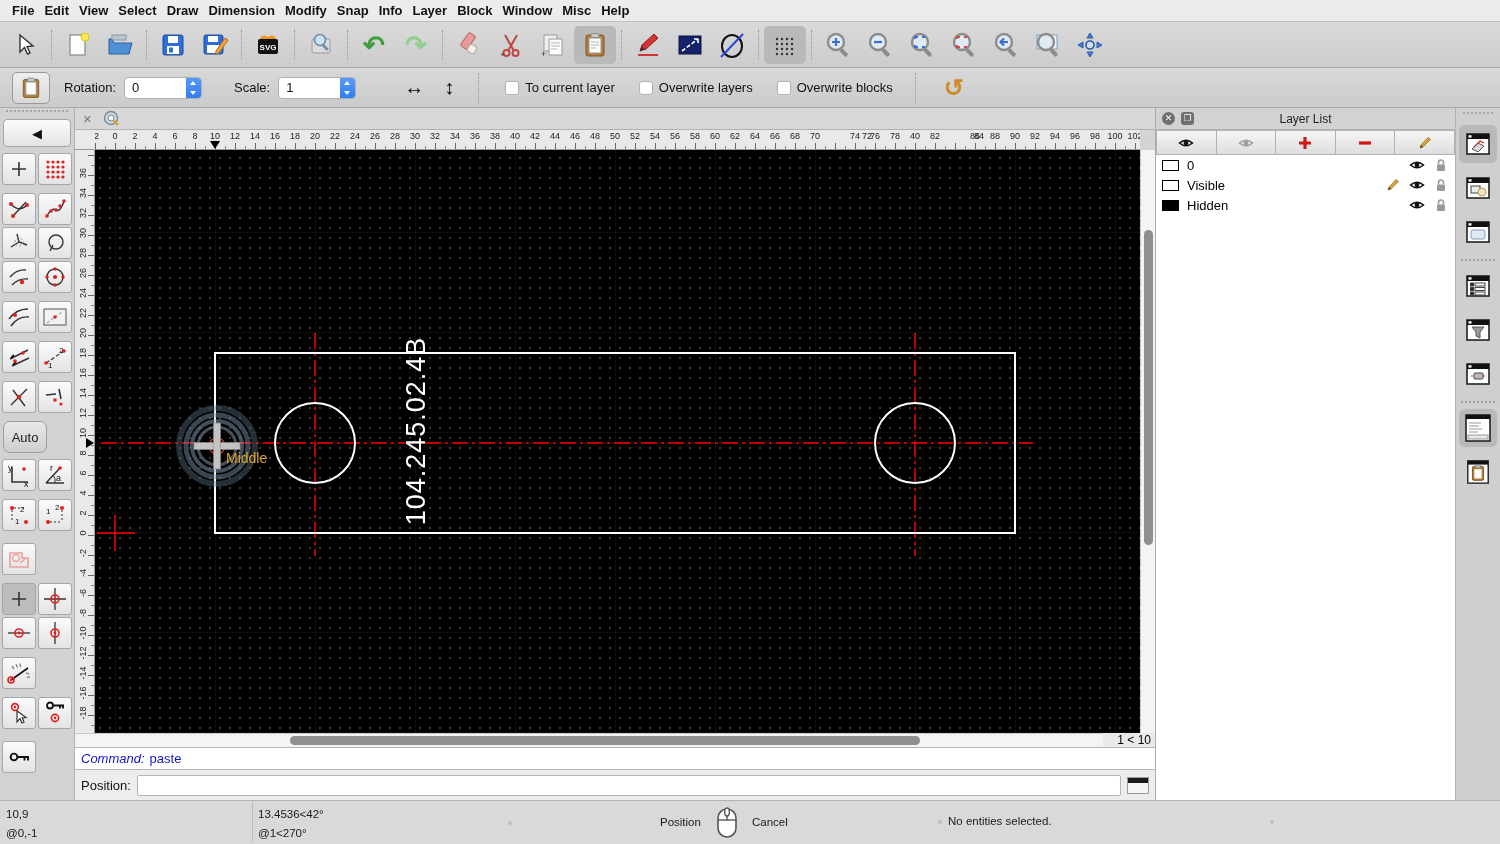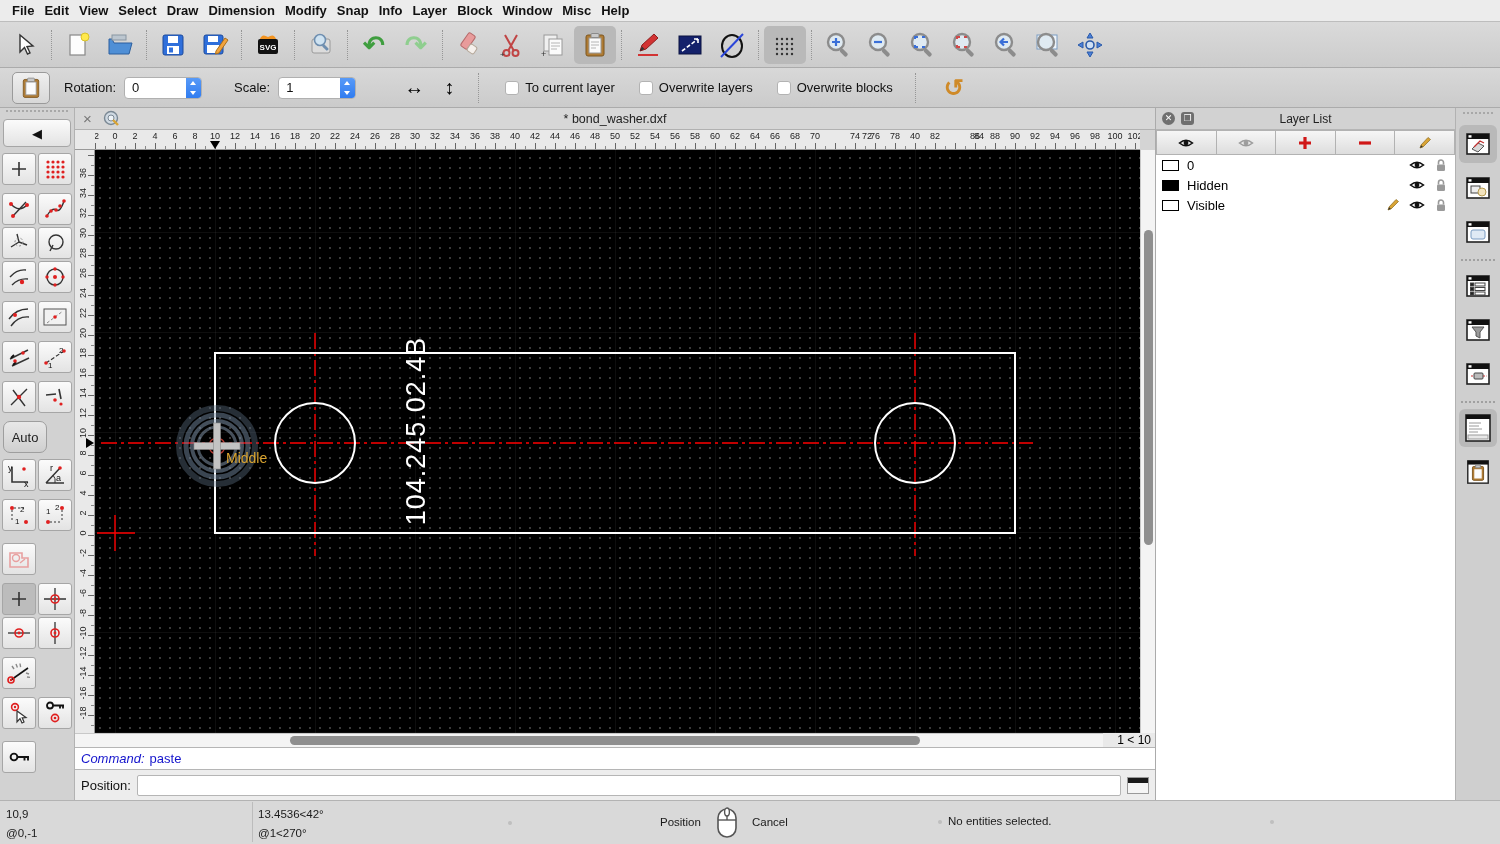--- a/index.html
+++ b/index.html
@@ -650,21 +650,20 @@
   </div>
 </div>
 
 <div class="abs tabbar">
   <span class="tab-close">×</span>
   <svg width="17" height="17" viewBox="0 0 17 17" style="margin-left:6px">
       <circle cx="8" cy="8" r="6.5" fill="#cfd9e2" stroke="#7a8894" stroke-width="1.4"></circle>
       <circle cx="8" cy="8" r="3" fill="#eef3f7" stroke="#7a8894"></circle>
       <path d="M10 10 L15 15" stroke="#d9a435" stroke-width="2.4"></path>
     </svg>
-  <span class="tab-title">* bond_washer.dxf</span>
 </div>
 
 <div class="abs corner"></div>
 <div class="abs hruler">
     <span class="hnum" style="left: 0px;">-2</span>
     <span class="hnum" style="left: 20px;">0</span>
     <span class="hnum" style="left: 40px;">2</span>
     <span class="hnum" style="left: 60px;">4</span>
     <span class="hnum" style="left: 80px;">6</span>
     <span class="hnum" style="left: 100px;">8</span>
@@ -845,35 +844,35 @@
     <span class="swatch" style="background: rgb(255, 255, 255);"></span>
     <span class="lname">0</span>
     <svg class="licon">
         <use href="#i-eye"></use>
       </svg>
     <svg class="licon">
         <use href="#i-lock"></use>
       </svg>
   </div>
   <div class="lrow">
-    <span class="swatch" style="background: rgb(0, 0, 0);"></span>
-    <span class="lname">Hidden</span>
-    <svg class="licon">
-        <use href="#i-eye"></use>
-      </svg>
-    <svg class="licon">
-        <use href="#i-lock"></use>
-      </svg>
-  </div>
-  <div class="lrow">
     <span class="swatch" style="background: rgb(255, 255, 255);"></span>
     <span class="lname">Visible</span>
     <svg class="licon">
         <use href="#i-pencil"></use>
       </svg>
+    <svg class="licon">
+        <use href="#i-eye"></use>
+      </svg>
+    <svg class="licon">
+        <use href="#i-lock"></use>
+      </svg>
+  </div>
+  <div class="lrow">
+    <span class="swatch" style="background: rgb(0, 0, 0);"></span>
+    <span class="lname">Hidden</span>
     <svg class="licon">
         <use href="#i-eye"></use>
       </svg>
     <svg class="licon">
         <use href="#i-lock"></use>
       </svg>
   </div>
 </div>
 
 <div class="abs rightdock">

